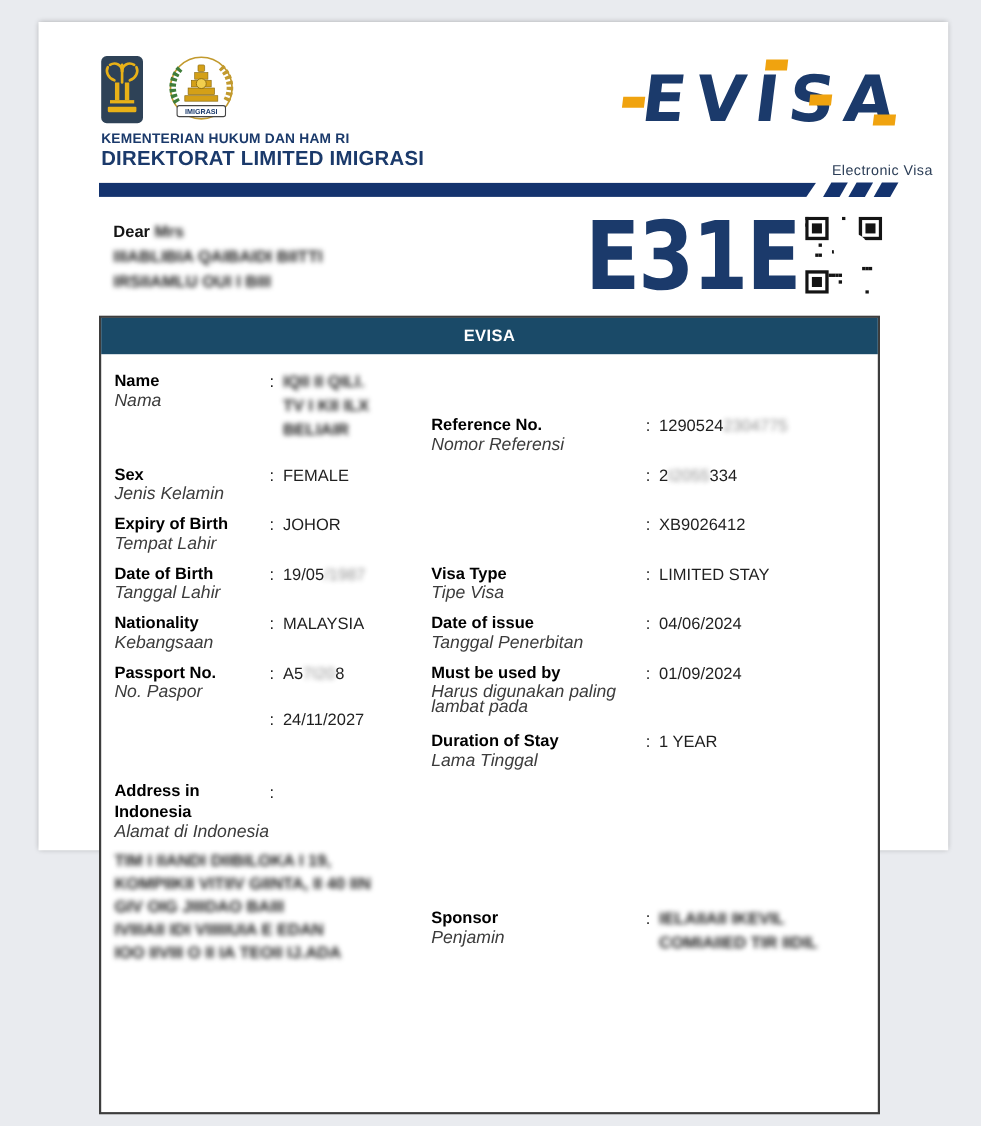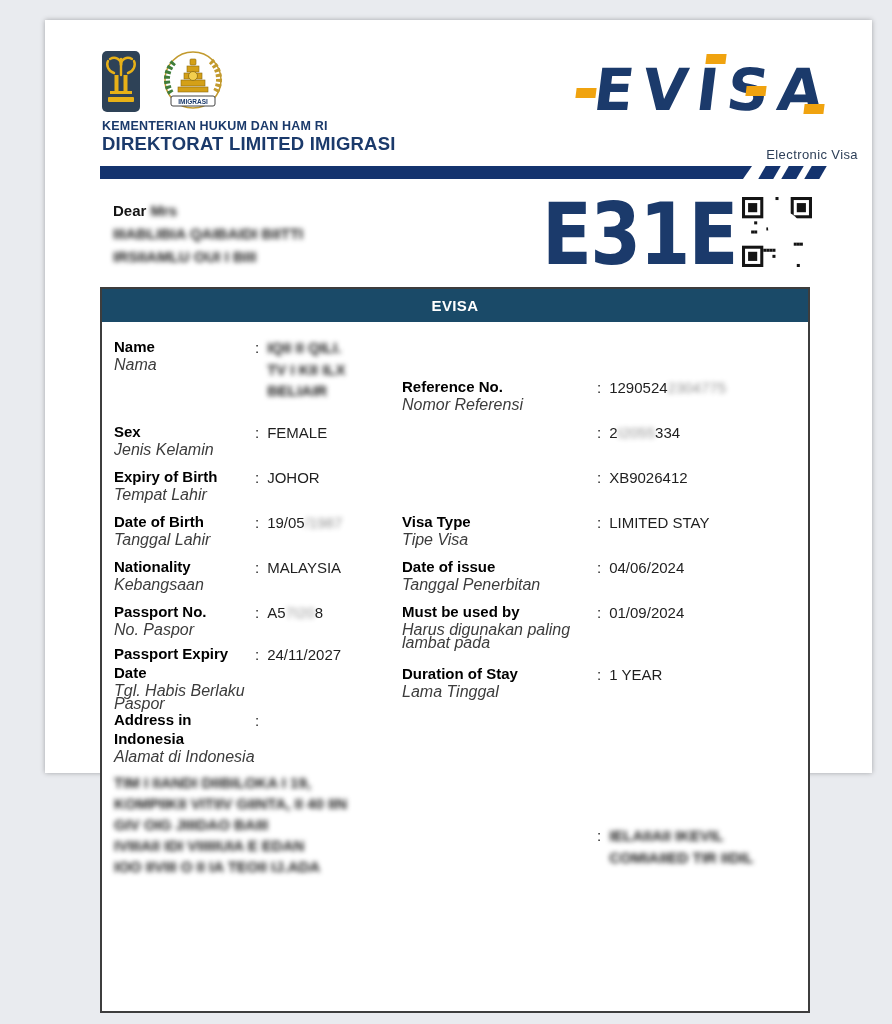--- a/index.html
+++ b/index.html
@@ -1,18 +1,18 @@
 <!DOCTYPE html>
 <html><head>
 <meta charset="utf-8">
 <style>
   *{margin:0;padding:0;box-sizing:border-box}
   html,body{width:892px;height:1024px;overflow:hidden}
   body{background:#e9ebef;font-family:"Liberation Sans",sans-serif;position:relative}
-  .doc{position:absolute;left:45px;top:20px;width:827px;height:753px;background:#ffffff;
+  .doc{position:absolute;left:35px;top:20px;width:827px;height:753px;background:#ffffff;
        box-shadow:0 0 5px rgba(0,0,0,.3);}
   
   .logo-kemenkumham{position:absolute;left:57px;top:31px;width:38px;height:61px;background:#2e4257;border-radius:5px}
   .logo-imigrasi{position:absolute;left:116px;top:29px;width:64px;height:66px}
   .ministry{position:absolute;left:57px;top:99px;font-size:12.5px;font-weight:bold;color:#1b3a6b;letter-spacing:.2px}
   .directorate{position:absolute;left:57px;top:113px;font-size:18.5px;font-weight:bold;color:#1b3a6b;letter-spacing:.2px}
   .brand{position:absolute;left:523px;top:22px;width:290px;height:100px}
   .brand-text{font-size:58px;font-weight:800;color:#1b3a6b;letter-spacing:9px;transform:skewX(-7deg);
               font-family:"DejaVu Sans",sans-serif;line-height:96px;text-align:center}
   .gold-mark{position:absolute;width:20px;height:10px;background:#f0a30f;transform:skewX(-7deg)}
@@ -197,24 +197,20 @@
     </div>
 
     <div class="frow lw" style="left:12px;top:313px">
       <div class="flabel">Passport No.</div>
       <div class="fsub">No. Paspor</div>
     </div>
     <div class="fval" style="left:153px;top:313px">
       <span class="colon">:</span><span>A5</span><span class="redact-light">7I20</span><span>8</span>
     </div>
 
-    <div class="frow lw" style="left:12px;top:355px">
-      <div class="flabel">Passport Expiry Date</div>
-      <div class="fsub">Tgl. Habis Berlaku Paspor</div>
-    </div>
     <div class="fval" style="left:153px;top:355px">
       <span class="colon">:</span><span>24/11/2027</span>
     </div>
 
     <div class="frow lw" style="left:12px;top:421px">
       <div class="flabel">Address in Indonesia</div>
       <div class="fsub">Alamat di Indonesia</div>
     </div>
     <div class="fval" style="left:153px;top:421px">
       <span class="colon">:</span>
@@ -268,19 +264,23 @@
     </div>
 
     <div class="frow rw" style="left:300px;top:375px">
       <div class="flabel">Duration of Stay</div>
       <div class="fsub">Lama Tinggal</div>
     </div>
     <div class="fval" style="left:495px;top:375px">
       <span class="colon">:</span><span>1 YEAR</span>
     </div>
 
+    <div class="frow rw" style="left:300px;top:536px">
+      <div class="flabel">Sponsor</div>
+      <div class="fsub">Penjamin</div>
+    </div>
     <div class="fval" style="left:495px;top:536px">
       <span class="colon">:</span><span class="redact">IELAIIAII IKEVIL</span><br>
       <span class="colon" style="visibility:hidden">:</span><span class="redact">COMIAIIED TIR IIDIL</span>
     </div>
 
   </div>
 </div>
 
 </body></html>

